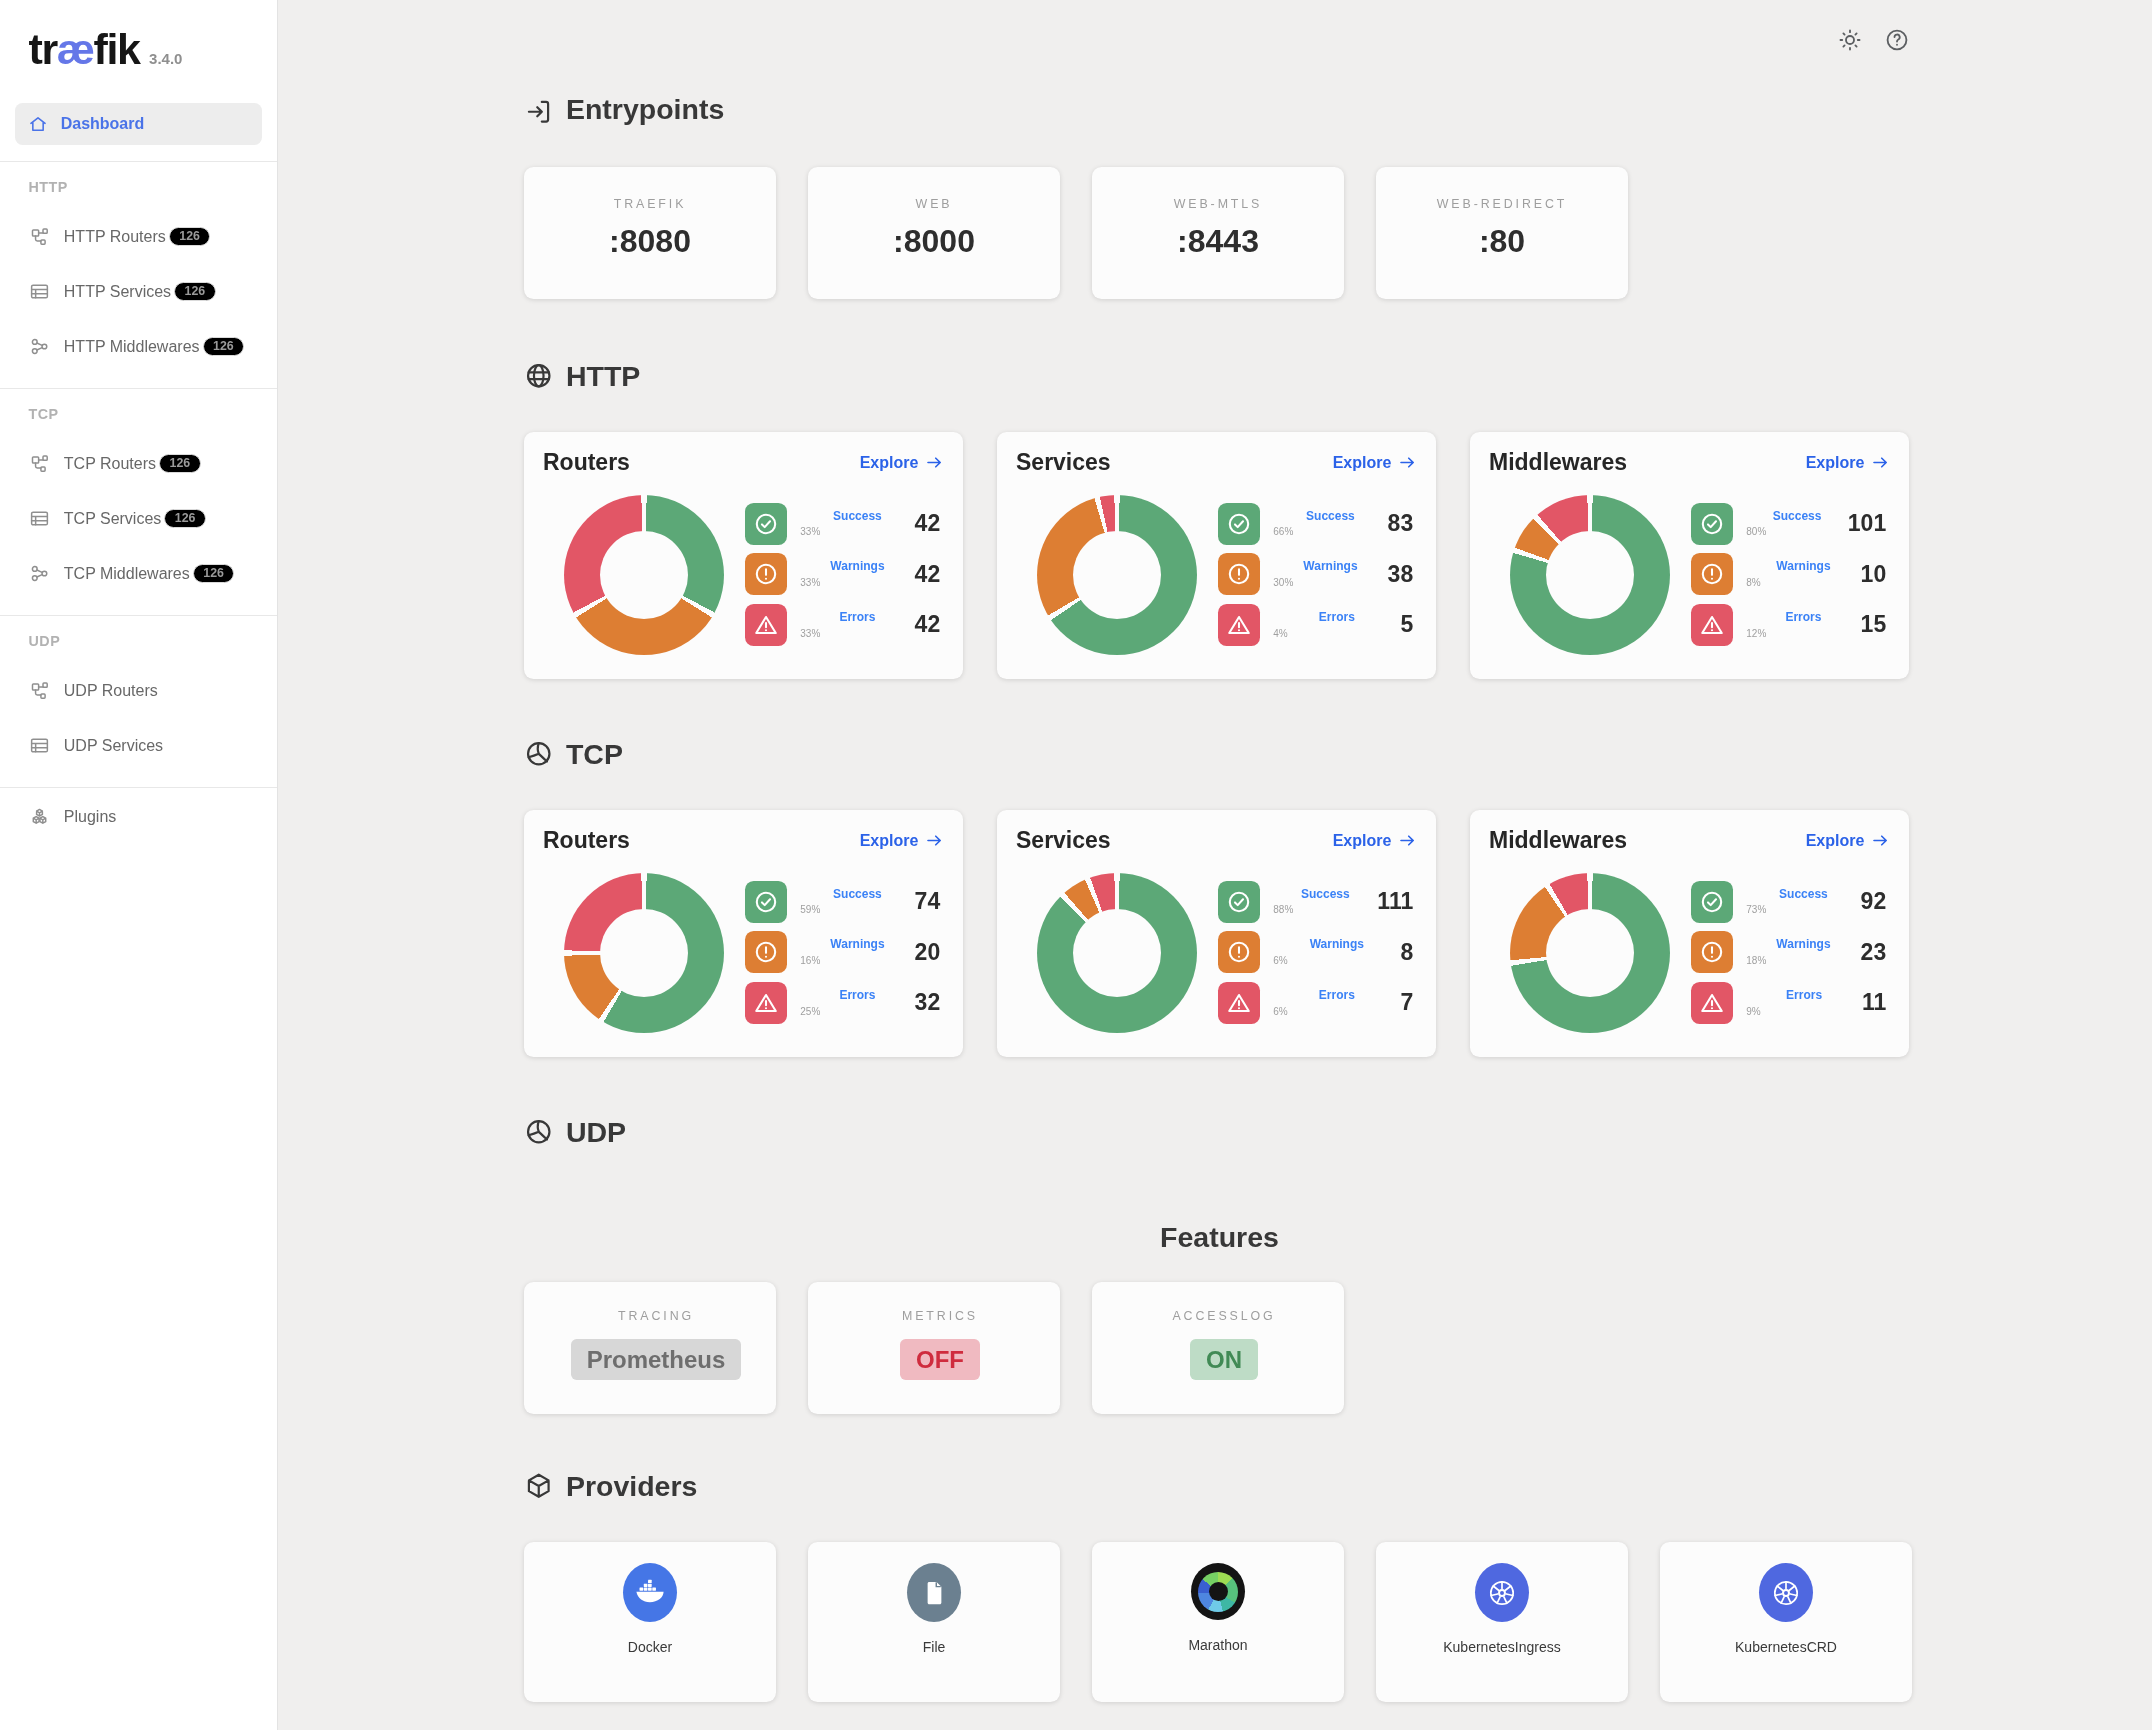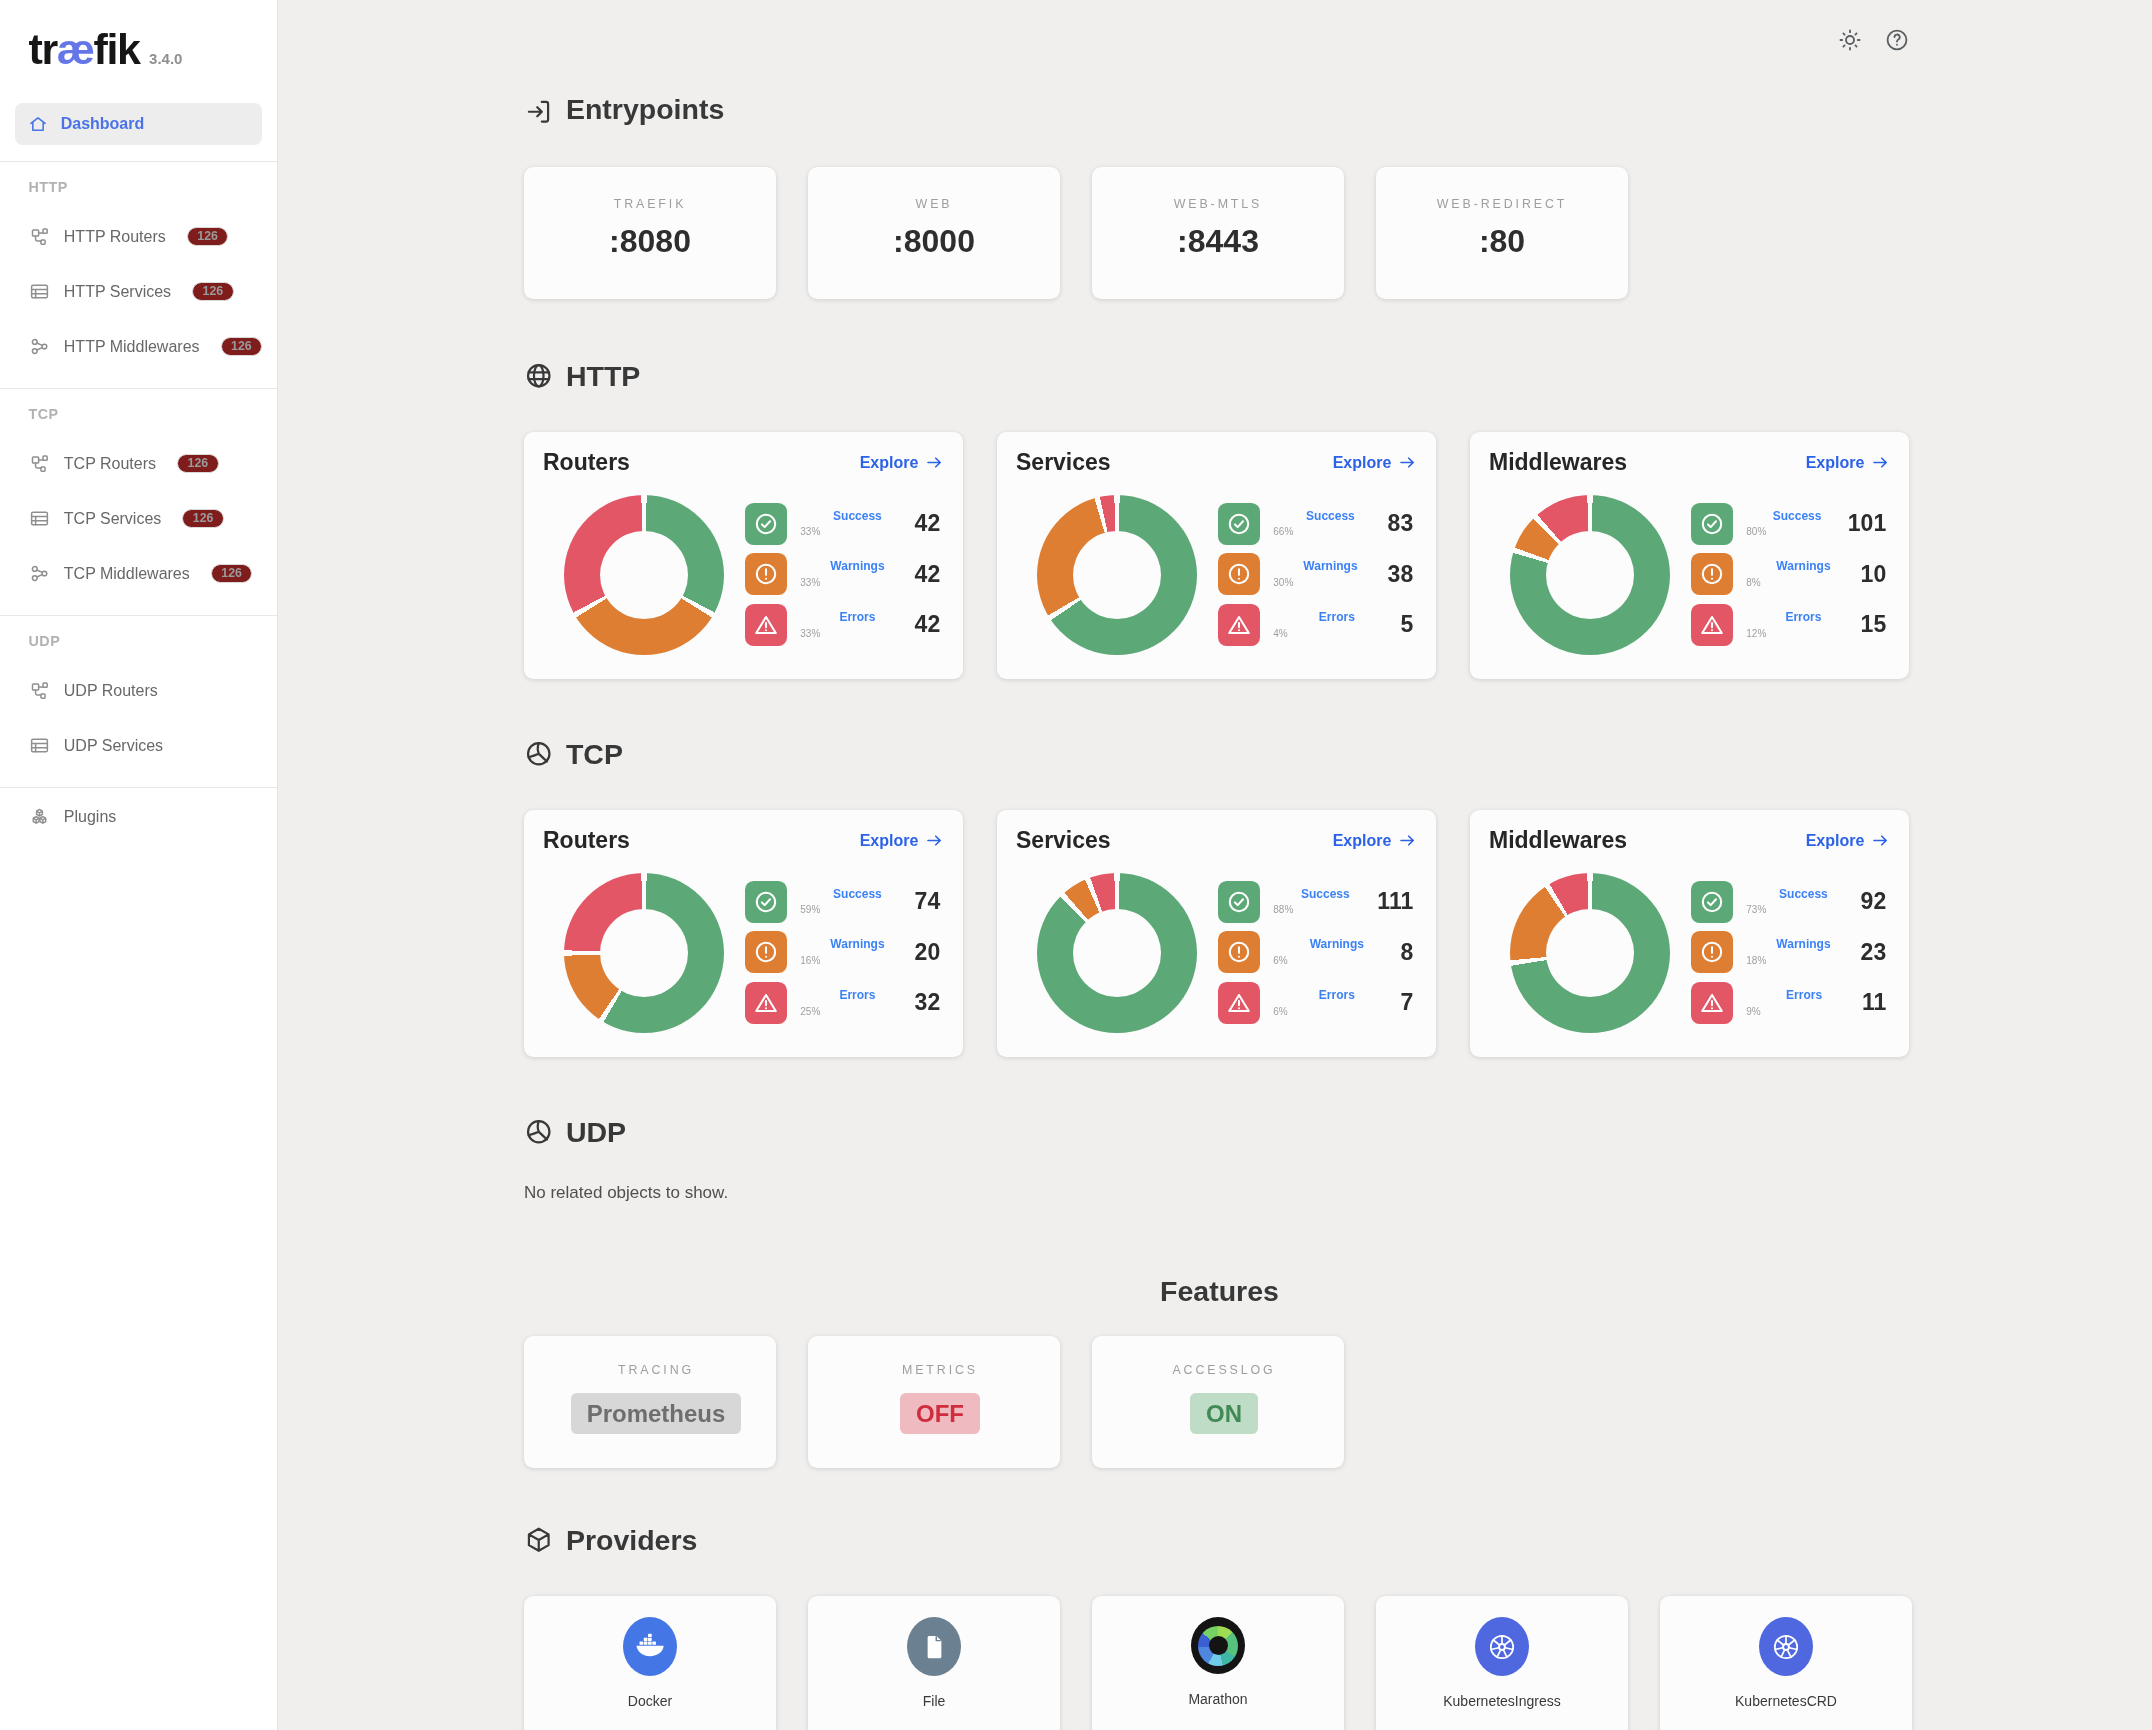--- a/index.html
+++ b/index.html
@@ -21,21 +21,21 @@
               display:flex; align-items:center; gap:12.4px; padding:0 13.3px;
               color:#4a73e8; font-size:16px; font-weight:600; cursor:pointer; }
   .nav-dash svg { width:20px; height:20px; stroke-width:1.9; }
   hr.sep { border:none; border-top:1px solid #e8e8e8; margin:16px 0 0; }
   hr.sep.mid { margin-top:13.3px; }
   .sec-label { margin:13.3px 0 9.5px; padding-left:28.5px; font-size:14.3px; color:#b2b2b2;
                letter-spacing:0.5px; font-weight:600; line-height:25px; }
   .side-item { height:55px; display:flex; align-items:center; padding:0 13.3px 0 28.5px;
                color:#686868; font-size:16px; cursor:pointer; white-space:nowrap; }
   .side-item svg { width:21px; height:21px; color:#8f8f8f; margin-right:14.3px; flex:none; }
-  .badge { margin-left:21px; background:#7f1d1d; border:1px solid #dadada; border-radius:11.4px;
+  .badge { margin-left:3px; background:#000000; border:1px solid #dadada; border-radius:11.4px;
            padding:1px 9.5px 1.9px; font-size:12.4px; color:#9a9a9a; font-weight:600; }
 
   
   main { margin-left:279px; position:relative; height:100%; }
   .content { width:1391px; margin-left:245px; padding-top:1px; }
   .top-icons { position:absolute; top:27px; right:242px; display:flex; gap:21px; color:#5c5f62; }
   .top-icons svg { width:26px; height:26px; cursor:pointer; }
 
   .sec-head { display:flex; align-items:center; gap:12.4px; color:#383838; height:34px; }
   .sec-head svg { width:29.5px; height:29.5px; stroke-width:1.8; }
@@ -669,21 +669,20 @@
         </div>
       </div>
     </div>
 
     <div class="sec-head" id="udp-head">
       <svg class="ic" viewBox="0 0 31 31" width="29.5" height="29.5">
           <use href="#i-globe2"></use>
         </svg>
       <span class="t">UDP</span>
     </div>
-    <div class="empty-msg">No related objects to show.</div>
 
     <div class="sec-head" id="feat-head">
       <svg class="ic" viewBox="0 0 31 31" width="29.5" height="29.5">
           <use href="#i-gear"></use>
         </svg>
       <span class="t">Features</span>
     </div>
     <div class="cards-row" id="feat-row">
       <div class="card mini-card feat-card">
         <div class="mini-label">TRACING</div>

